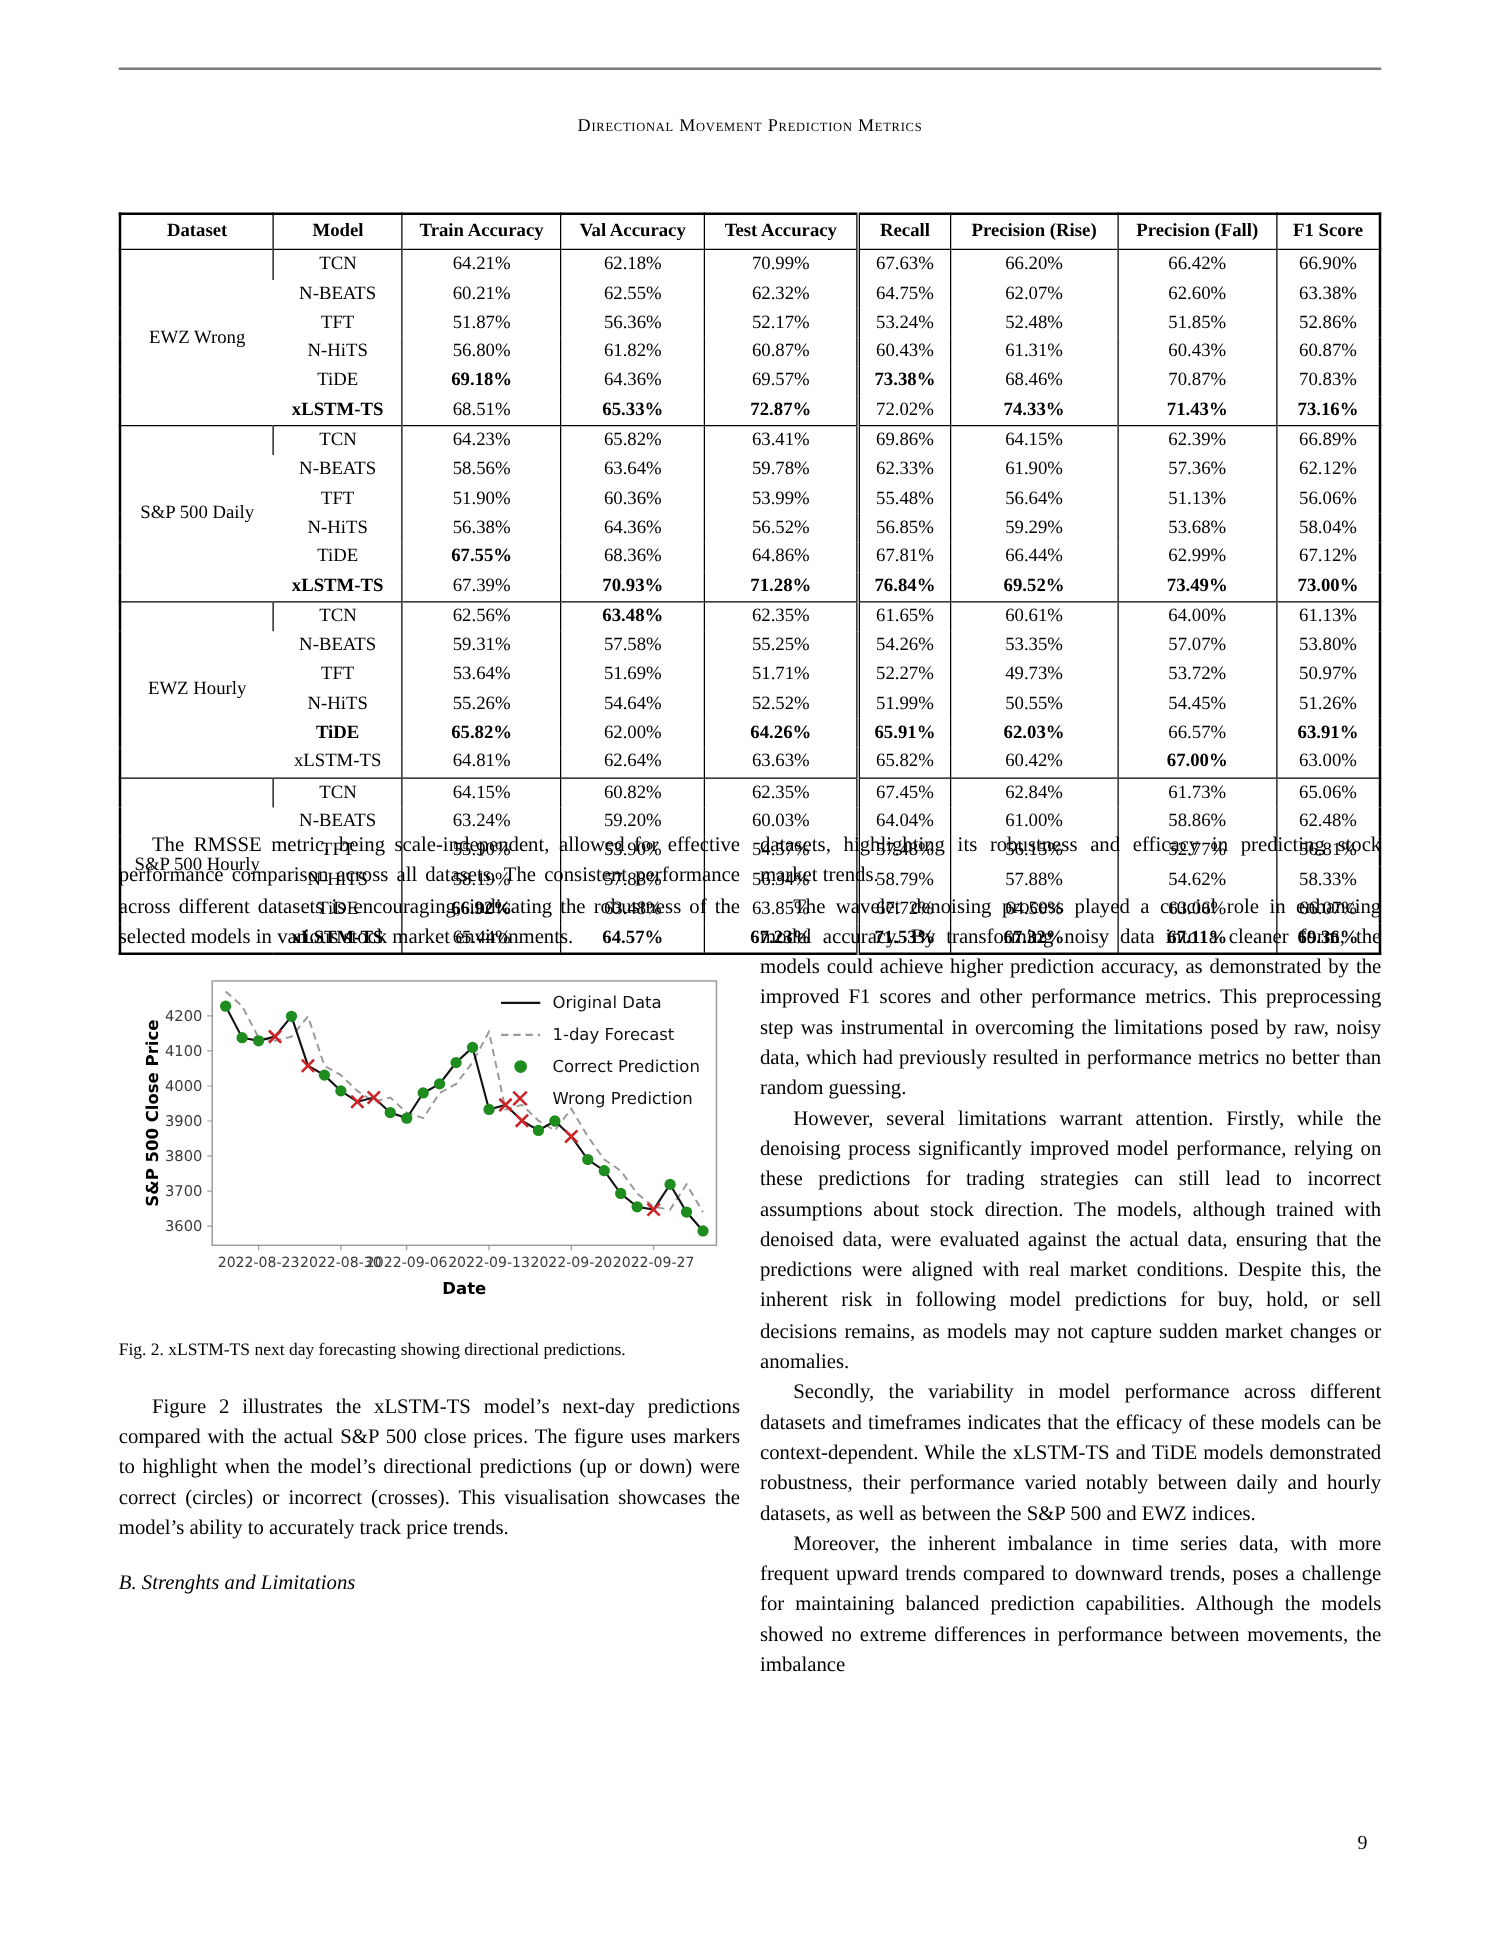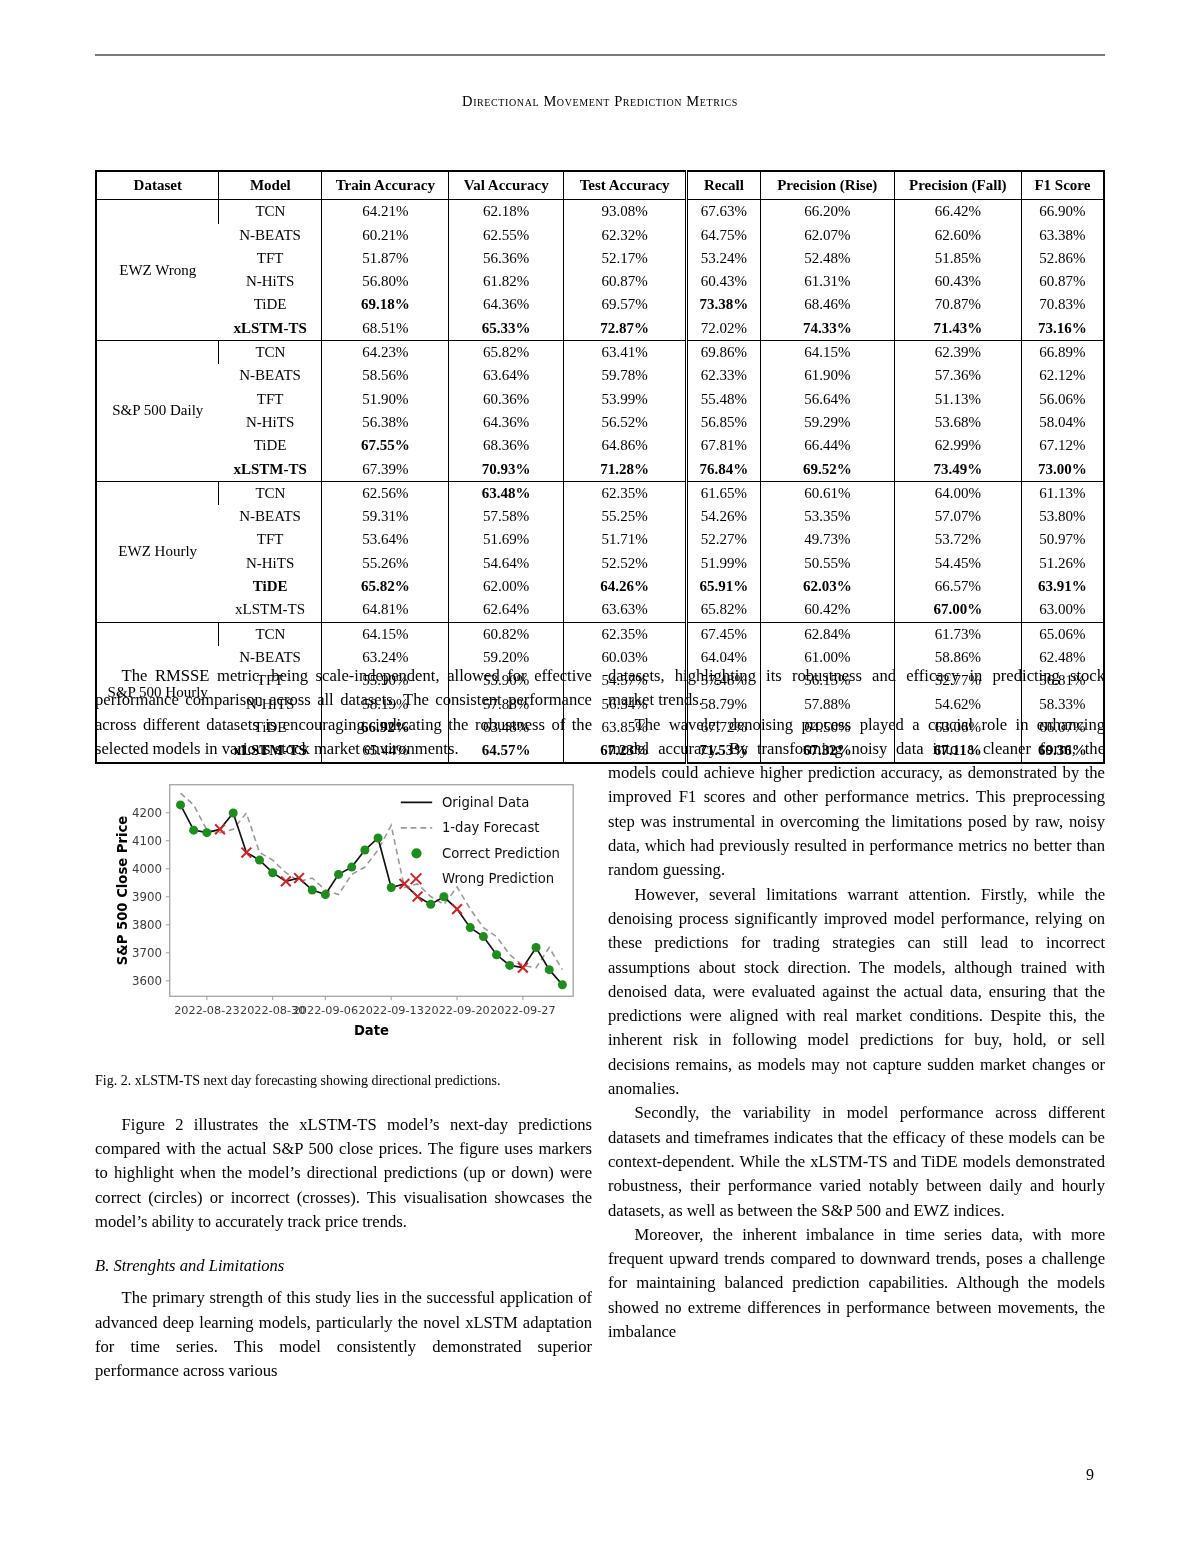--- a/index.html
+++ b/index.html
@@ -72,21 +72,21 @@
         <th style="width: 12.6%;">Precision (Fall)</th>
         <th style="width: 8.2%;">F1 Score</th>
       </tr>
     </thead>
   <tbody>
       <tr class="group-start">
         <td rowspan="6">EWZ Wrong</td>
         <td>TCN</td>
         <td>64.21%</td>
         <td>62.18%</td>
-        <td>93.08%</td>
+        <td>70.99%</td>
         <td class="dbl">67.63%</td>
         <td>66.20%</td>
         <td>66.42%</td>
         <td>66.90%</td>
       </tr>
       <tr>
         <td>N-BEATS</td>
         <td>60.21%</td>
         <td>62.55%</td>
         <td>62.32%</td>
@@ -395,21 +395,20 @@
             <circle cx="312" cy="82" r="5.2" fill="#1e8c1e"></circle>
             <text x="338" y="86.5" font-size="13.5" fill="#111">Correct Prediction</text>
             <path d="M306 102.5 L317 113.5 M306 113.5 L317 102.5" stroke="#cc2529" stroke-width="2.1" fill="none"></path>
             <text x="338" y="112.5" font-size="13.5" fill="#111">Wrong Prediction</text>
           </g>
         </svg>
     </div>
     <div class="fig-caption">Fig. 2.   xLSTM-TS next day forecasting showing directional predictions.</div>
     <p class="after-fig">Figure 2 illustrates the xLSTM-TS model’s next-day predictions compared with the actual S&amp;P 500 close prices. The figure uses markers to highlight when the model’s directional predictions (up or down) were correct (circles) or incorrect (crosses). This visualisation showcases the model’s ability to accurately track price trends.</p>
     <div class="section-heading">B. Strenghts and Limitations</div>
-    <p>The primary strength of this study lies in the successful application of advanced deep learning models, particularly the novel xLSTM adaptation for time series. This model consistently demonstrated superior performance across various</p>
   </div>
   <div class="col">
     <p class="noindent">datasets, highlighting its robustness and efficacy in predicting stock market trends.</p>
     <p>The wavelet denoising process played a crucial role in enhancing model accuracy. By transforming noisy data into a cleaner form, the models could achieve higher prediction accuracy, as demonstrated by the improved F1 scores and other performance metrics. This preprocessing step was instrumental in overcoming the limitations posed by raw, noisy data, which had previously resulted in performance metrics no better than random guessing.</p>
     <p>However, several limitations warrant attention. Firstly, while the denoising process significantly improved model performance, relying on these predictions for trading strategies can still lead to incorrect assumptions about stock direction. The models, although trained with denoised data, were evaluated against the actual data, ensuring that the predictions were aligned with real market conditions. Despite this, the inherent risk in following model predictions for buy, hold, or sell decisions remains, as models may not capture sudden market changes or anomalies.</p>
     <p>Secondly, the variability in model performance across different datasets and timeframes indicates that the efficacy of these models can be context-dependent. While the xLSTM-TS and TiDE models demonstrated robustness, their performance varied notably between daily and hourly datasets, as well as between the S&amp;P 500 and EWZ indices.</p>
     <p>Moreover, the inherent imbalance in time series data, with more frequent upward trends compared to downward trends, poses a challenge for maintaining balanced prediction capabilities. Although the models showed no extreme differences in performance between movements, the imbalance</p>
   </div>
 </div>
 

